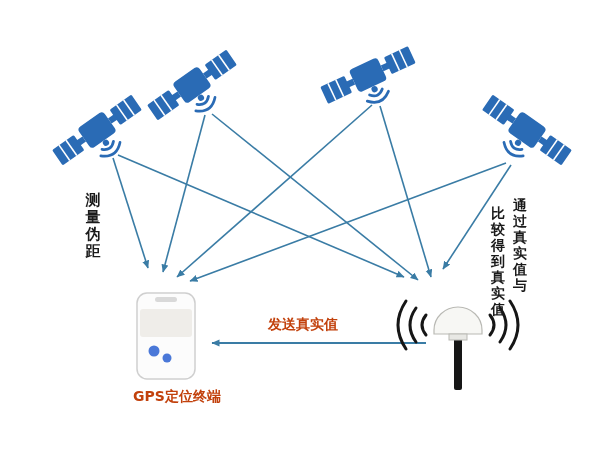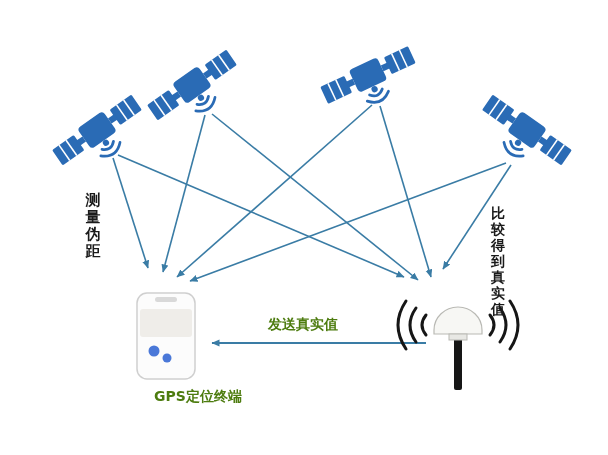--- a/index.html
+++ b/index.html
@@ -23,21 +23,21 @@
     font-weight:bold;
     color:#1a1a1a;
     text-align:center;
     white-space:normal;
   }
   .vtext.small{font-size:14px;line-height:16px;margin-top:19px;}
   .htext{
     position:absolute;
     font-size:14px;
     font-weight:bold;
-    color:#4d7c0f;
+    color:#c2410c;
     text-align:center;
   }
 </style>
 </head>
 <body>
 
 <div class="stage">
 
   <svg width="608" height="455" viewBox="0 0 608 455">
     <defs>
@@ -103,20 +103,21 @@
         <path d="M 406 301 Q 390 325 406 349"></path>
         <path d="M 490 315 Q 498 325 490 335"></path>
         <path d="M 500 308 Q 512 325 500 342"></path>
         <path d="M 510 301 Q 526 325 510 349"></path>
       </g>
     </g>
   </svg>
 
   <div class="vtext" style="left:84px; top:192px;">测量伪距</div>
 
+  <div class="vtext small" style="left:511px; top:178px;">通过真实值与</div>
 
   <div class="vtext small" style="left:489px; top:186px;">比较得到真实值</div>
 
   <div class="htext" style="left:248px; top:316px; width:110px;">发送真实值</div>
 
-  <div class="htext" style="left:133px; top:388px; width:130px;">GPS定位终端</div>
+  <div class="htext" style="left:112px; top:388px; width:130px;">GPS定位终端</div>
 
 </div>
 
 </body></html>

